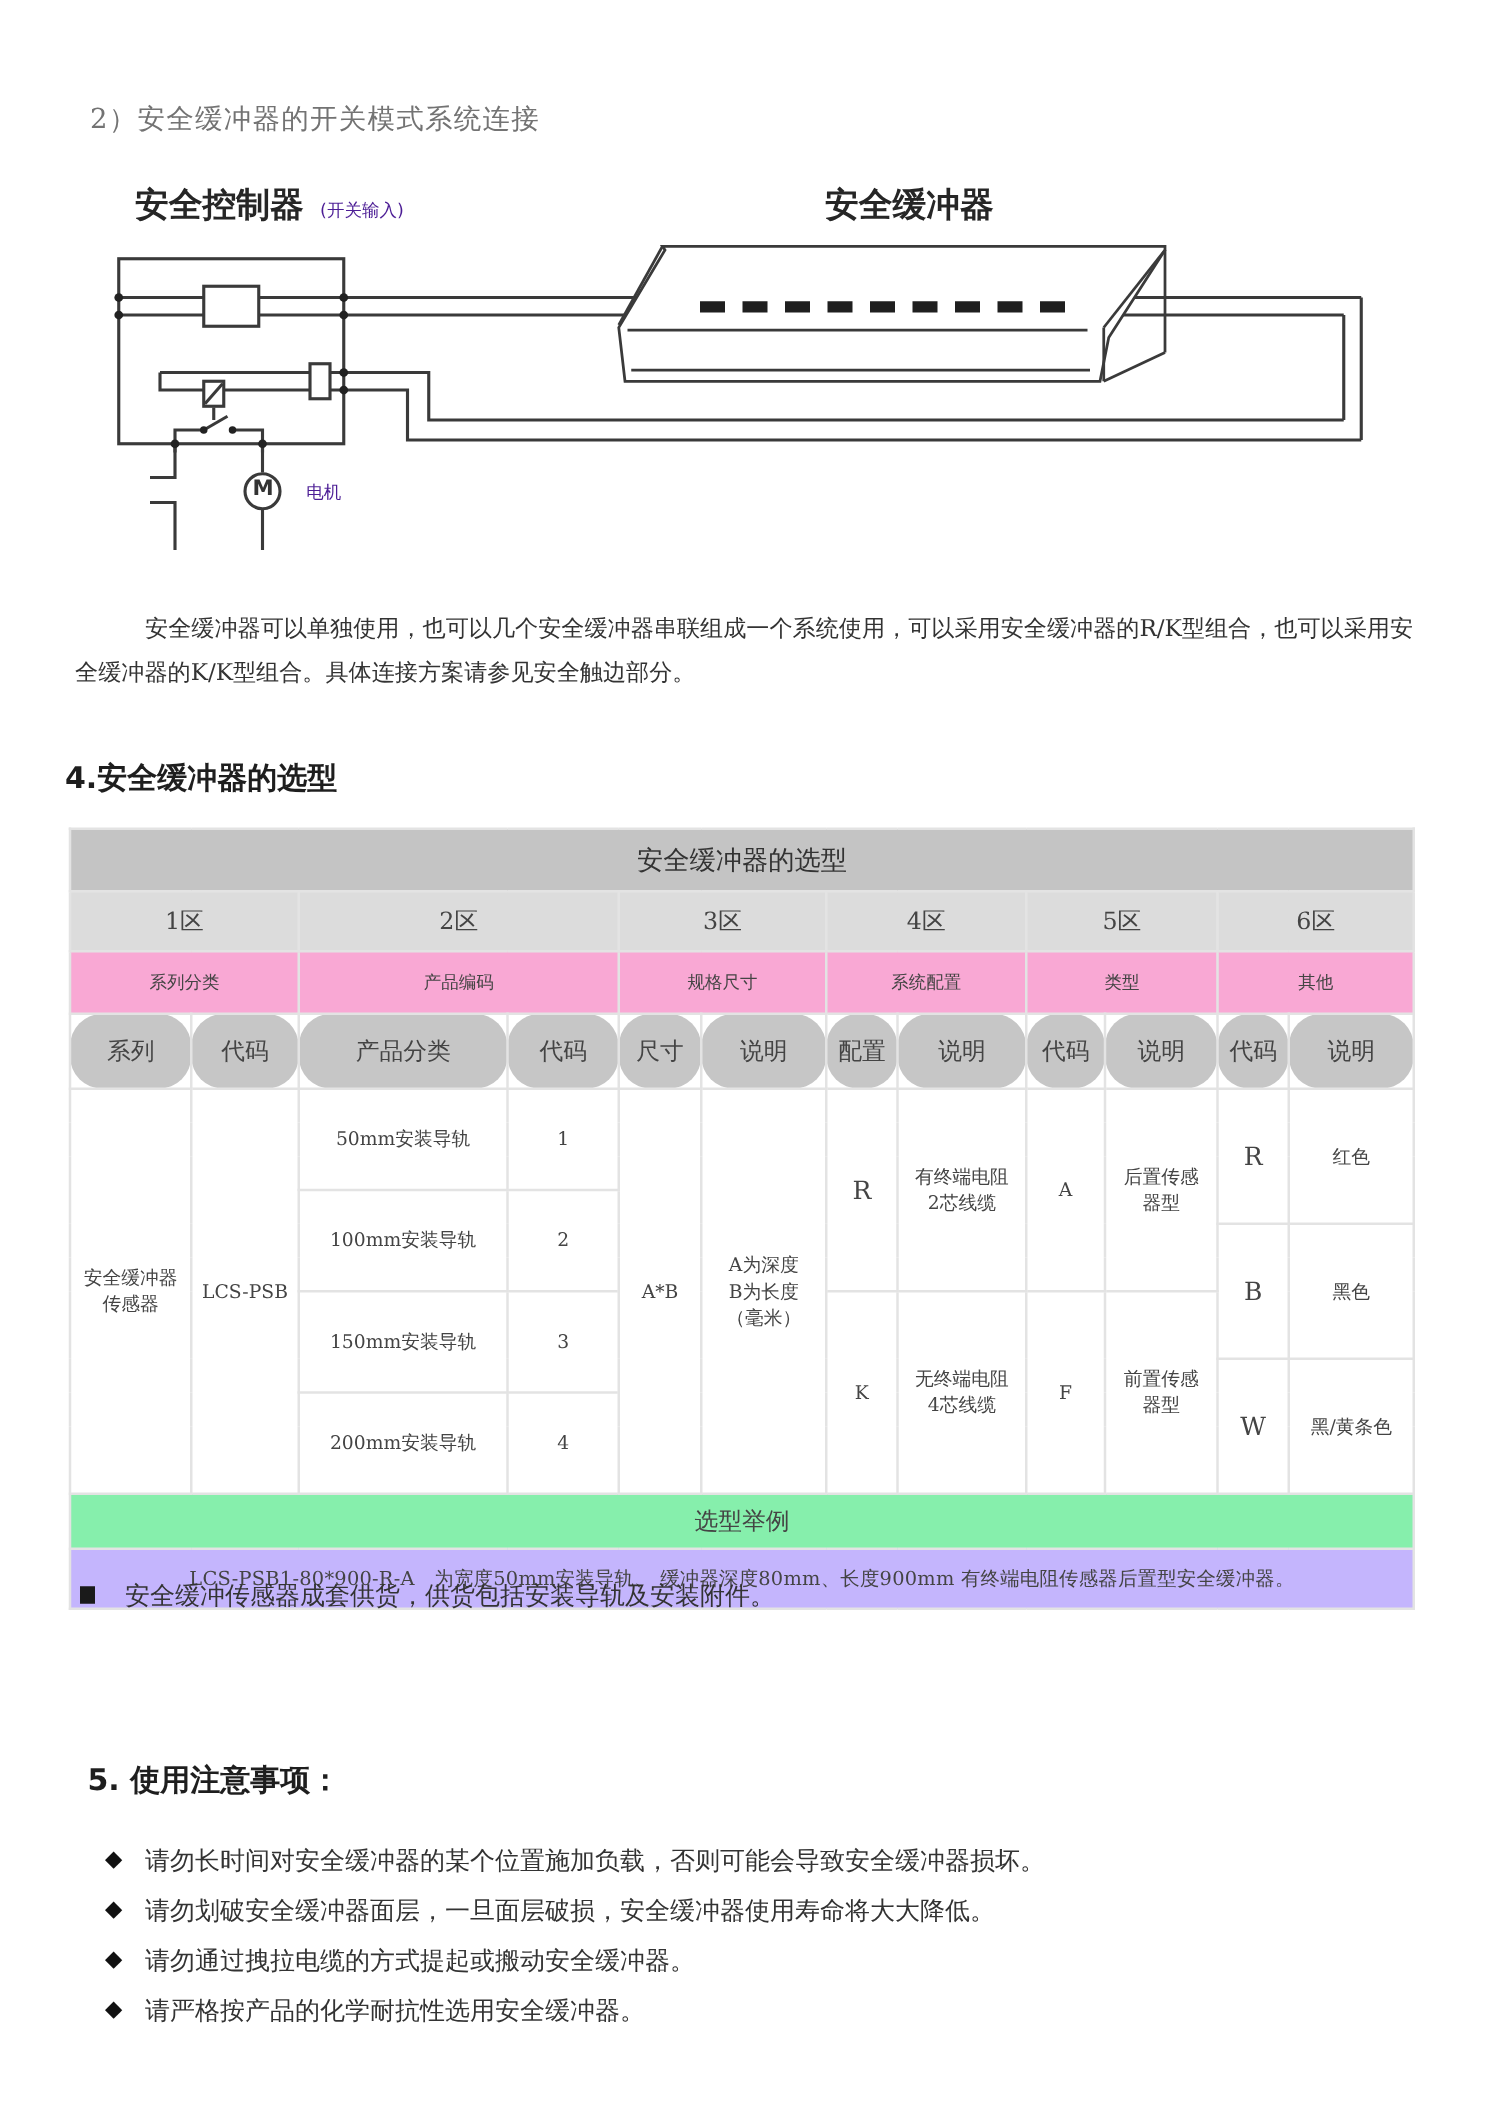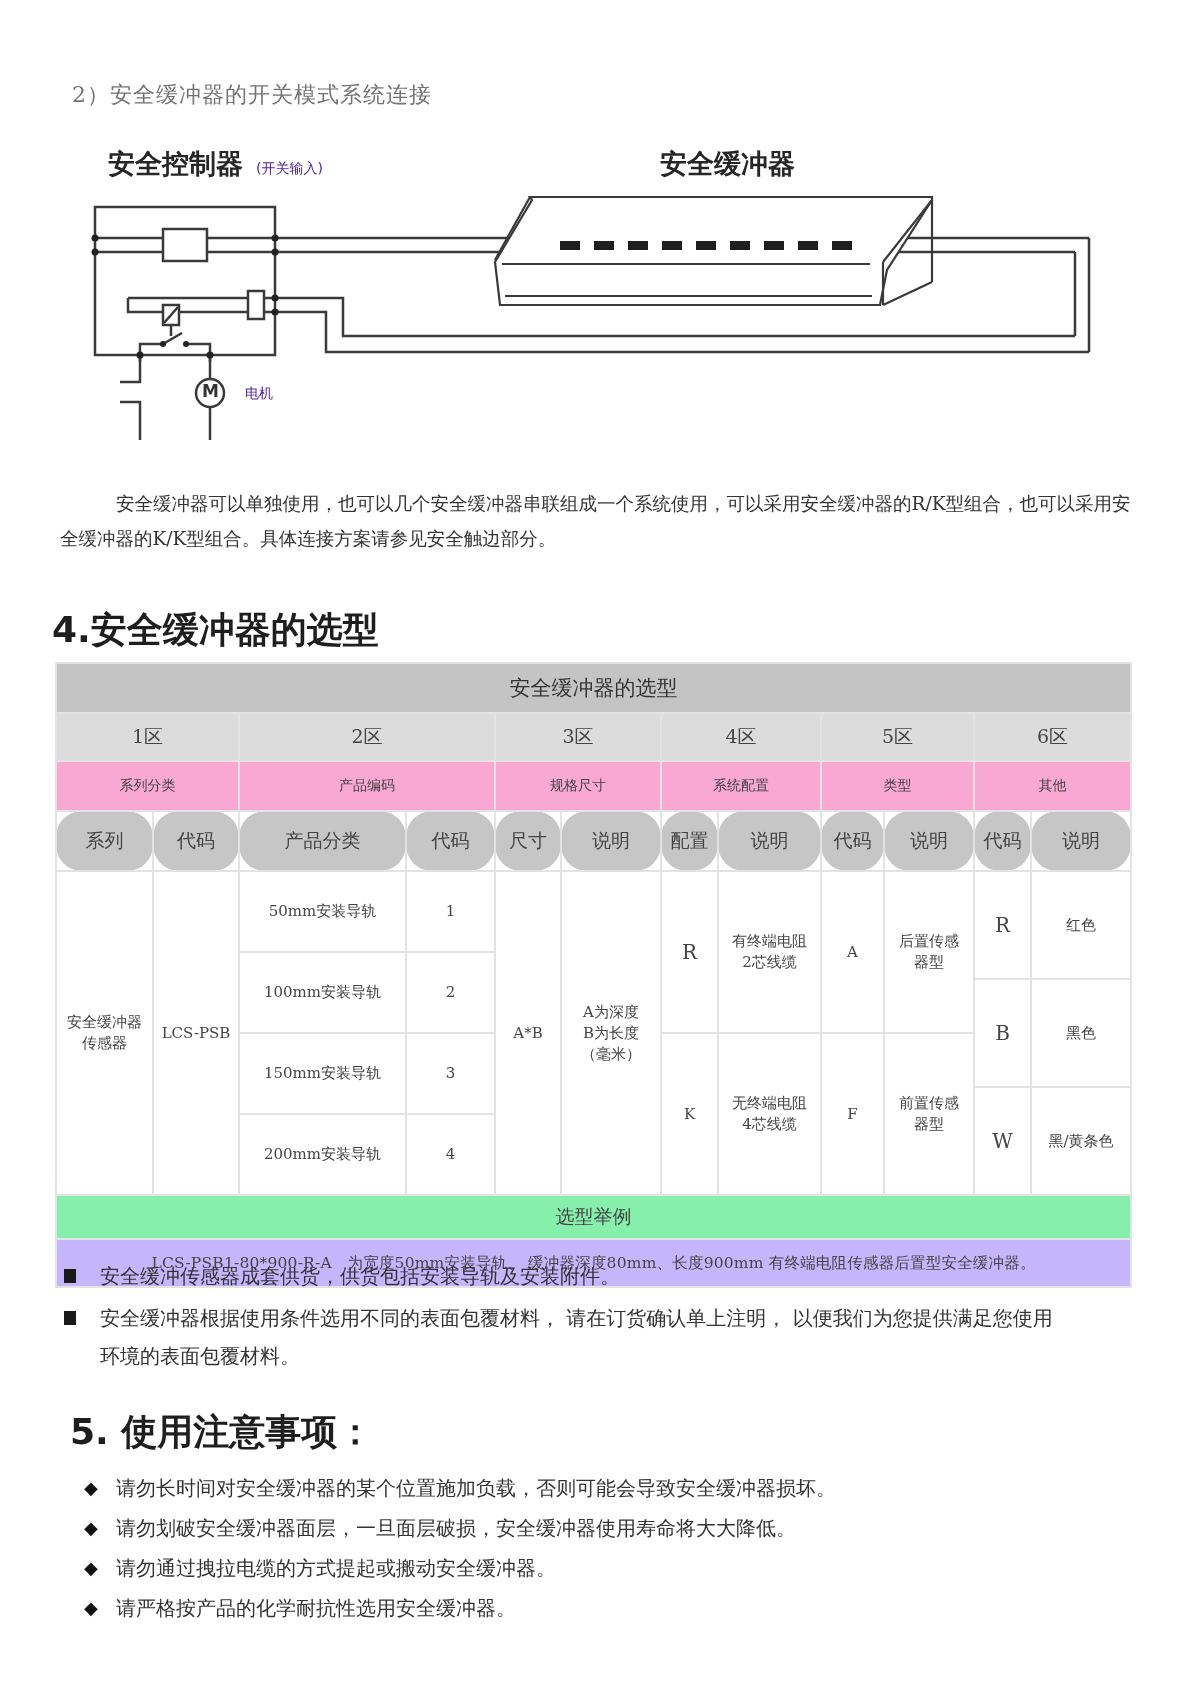--- a/index.html
+++ b/index.html
@@ -6,21 +6,21 @@
   body {
     width: 1200px; height: 1697px; position: relative; overflow: hidden;
     font-family: "DejaVu Serif", "Liberation Serif", serif;
     color: #2a2a2a;
   }
   .abs { position: absolute; }
   .subheading { left: 72px; top: 80px; font-size: 22px; color: #737373; letter-spacing: 1px; }
   .diag-title { font-family: "DejaVu Sans", "Liberation Sans", sans-serif; font-weight: bold; font-size: 27px; color: #262626; }
   .diag-note { font-family: "DejaVu Sans", "Liberation Sans", sans-serif; font-size: 14px; color: #4c1d95; }
   .para { left: 60px; top: 486px; width: 1080px; font-size: 18.5px; line-height: 35px; color: #333; text-indent: 56px; }
-  .section-title { font-family: "DejaVu Sans", "Liberation Sans", sans-serif; font-weight: bold; font-size: 36px; color: #1e1e1e; }
+  .section-title { font-family: "DejaVu Sans", "Liberation Sans", sans-serif; font-weight: bold; font-size: 24px; color: #1e1e1e; }
 
   table.sel { position: absolute; left: 55px; top: 662px; width: 1075px; border-collapse: collapse; table-layout: fixed; font-size: 17px; color: #444; }
   table.sel td { border: 2px solid #e3e3e3; text-align: center; vertical-align: middle; padding: 0; }
   .t-title td { background: #c4c4c4; height: 48px; font-family: "DejaVu Sans", "Liberation Sans", sans-serif; font-size: 21px; color: #333; }
   .t-zone td { background: #dcdcdc; height: 46px; font-size: 19px; }
   .t-cat td { background: #f9a8d4; height: 48px; font-size: 14px; }
   .t-col td { background: #c6c6c6; height: 58px; font-size: 19px; border-radius: 26px; }
   .t-body td { background: #ffffff; font-size: 15px; line-height: 21px; }
   .t-ex-h td { background: #86efac; height: 42px; text-align: left; padding-left: 6px; font-size: 19px; }
   .t-ex td { background: #c4b5fd; height: 46px; text-align: left; padding-left: 30px; font-size: 15.5px; letter-spacing: 0.2px; }
@@ -216,24 +216,20 @@
     <td colspan="12">LCS-PSB1-80*900-R-A　为宽度50mm安装导轨、 缓冲器深度80mm、长度900mm 有终端电阻传感器后置型安全缓冲器。</td>
   </tr>
 </tbody>
   </table>
 
 <div class="abs bullets" style="top:1257px;">
   <div class="bullet-row">
     <span class="sq"></span>
     <span>安全缓冲传感器成套供货，供货包括安装导轨及安装附件。</span>
   </div>
-  <div class="bullet-row" style="margin-top:4px; width:960px;">
-    <span class="sq"></span>
-    <span>安全缓冲器根据使用条件选用不同的表面包覆材料， 请在订货确认单上注明， 以便我们为您提供满足您使用环境的表面包覆材料。</span>
-  </div>
 </div>
 
 <div class="abs section-title" style="left:70px; top:1408px;">5. 使用注意事项：</div>
 <div class="abs warn-list">
   <div class="warn-row">
     <span class="dia">◆</span>
     <span>请勿长时间对安全缓冲器的某个位置施加负载，否则可能会导致安全缓冲器损坏。</span>
   </div>
   <div class="warn-row">
     <span class="dia">◆</span>

